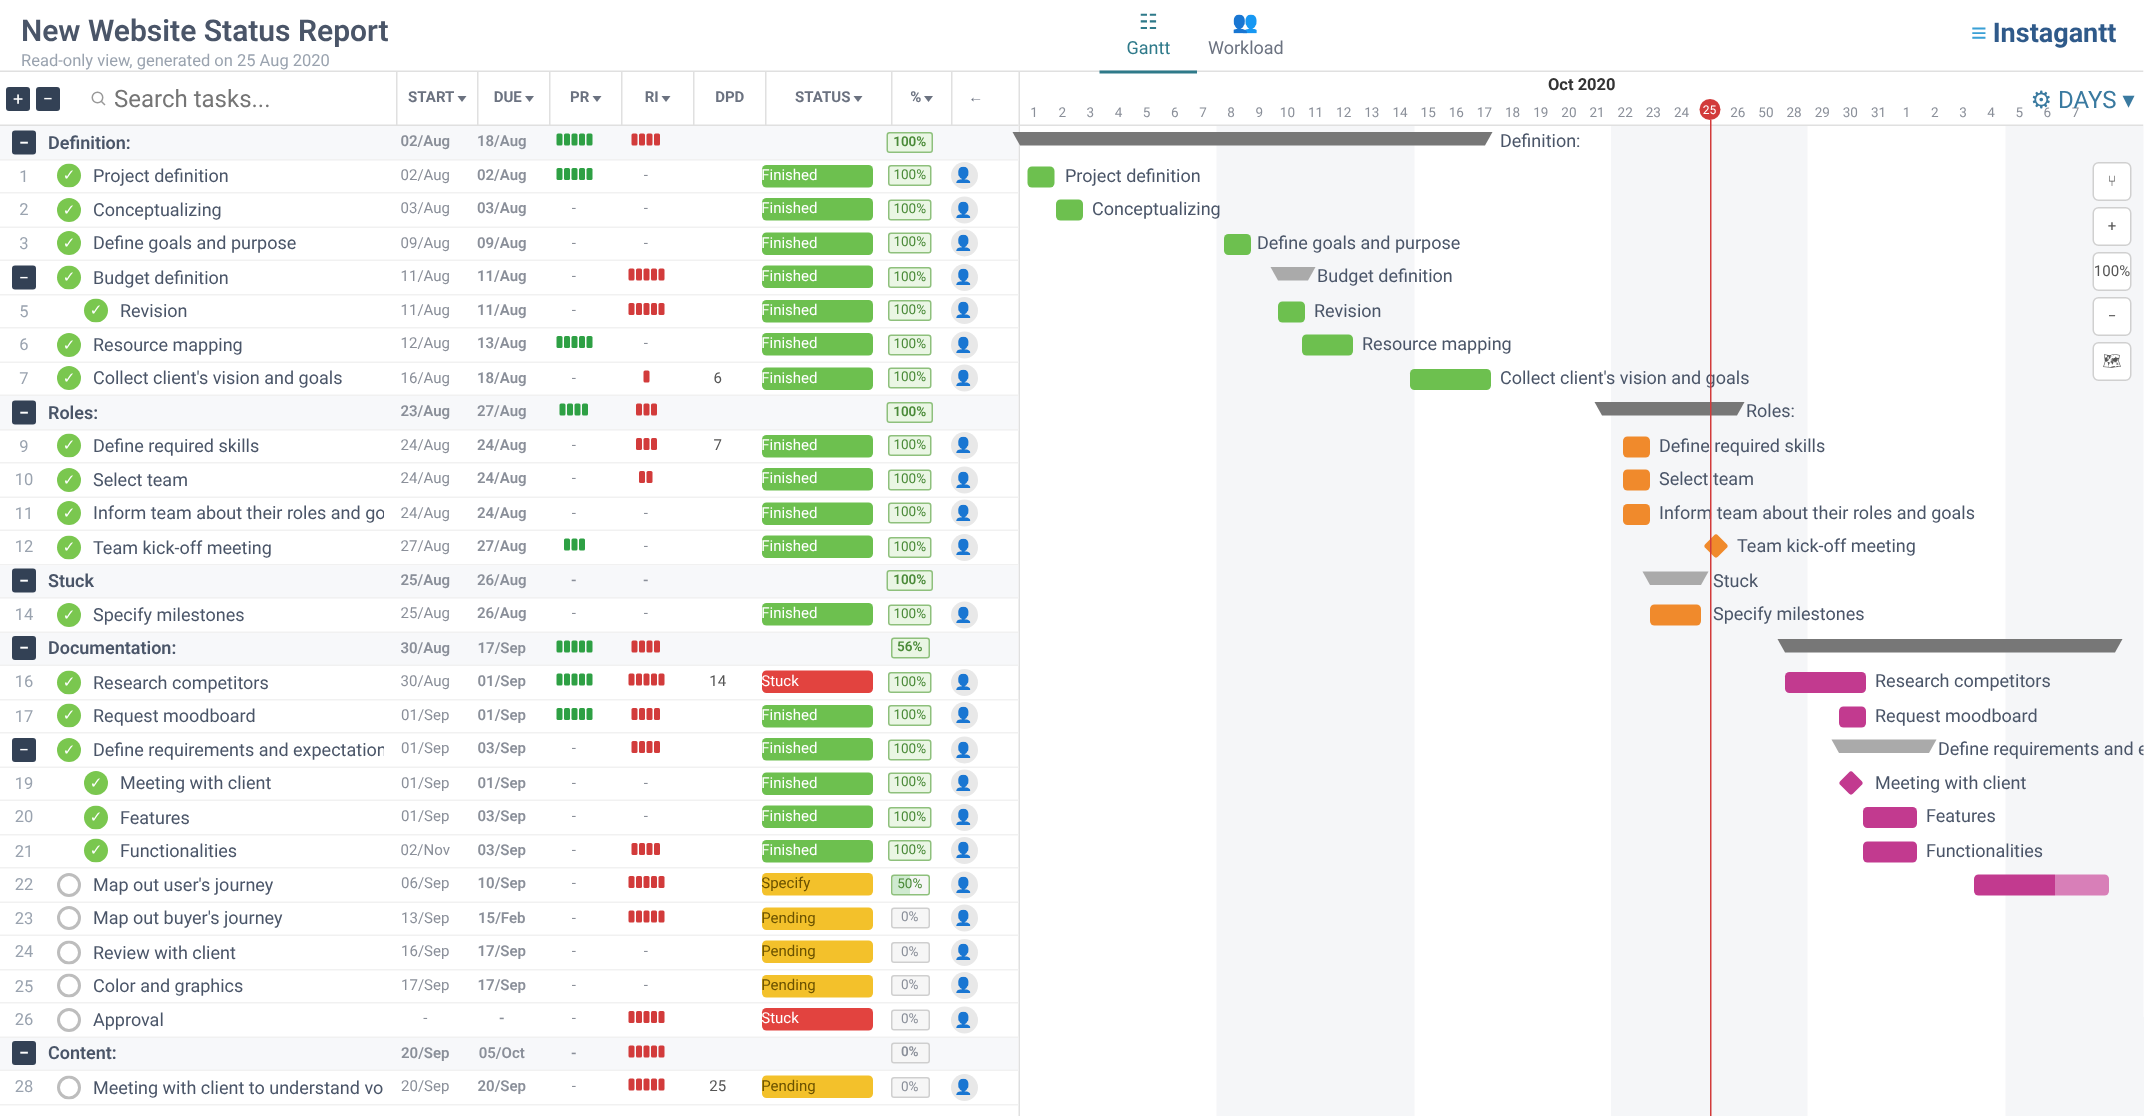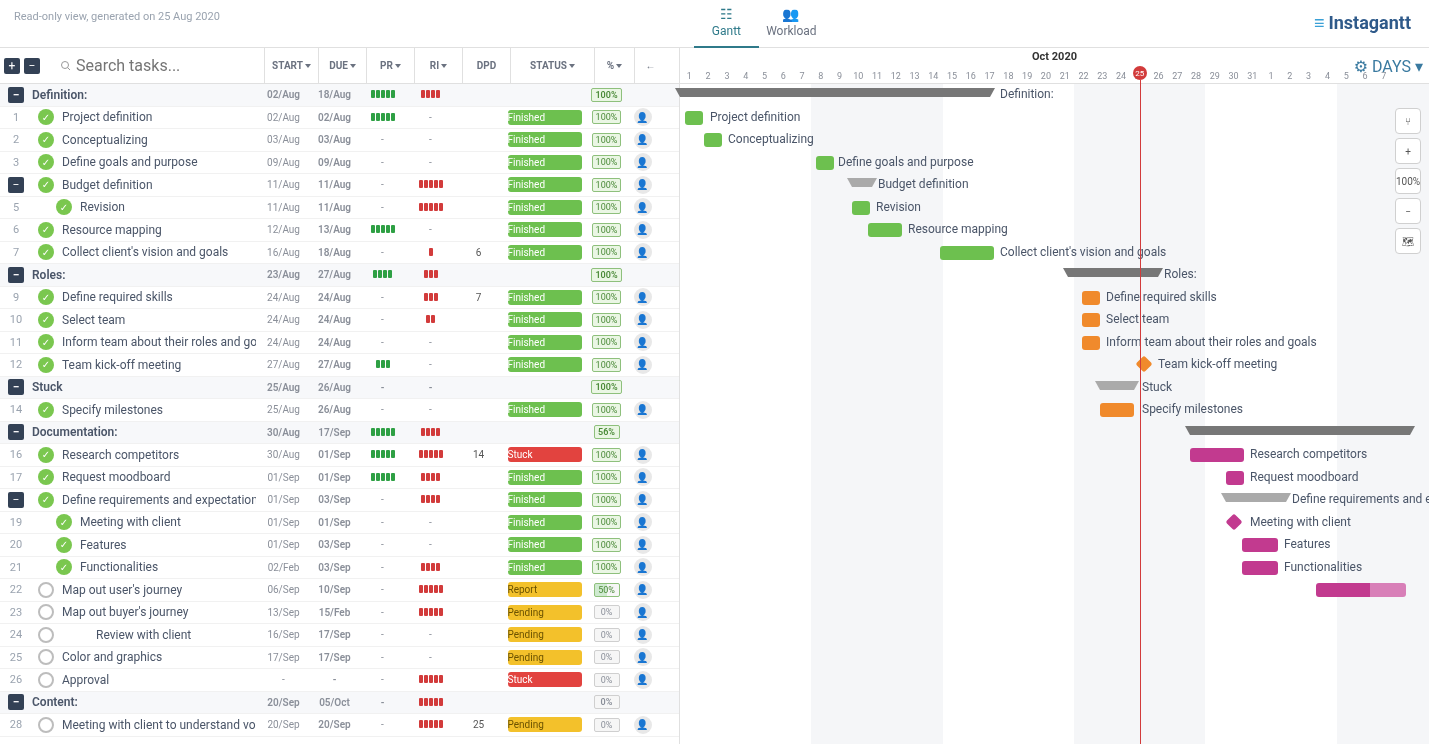--- a/index.html
+++ b/index.html
@@ -77,20 +77,21 @@
 .summary.lt::before,.summary.lt::after{border-top-color:#aaa;} .summary.lt{background:#aaa;}
 
 .side-tools { position:absolute; right:8px; top:60px; display:flex; flex-direction:column; gap:4px; }
 .side-tools div { width:26px; height:26px; border:1px solid #d0d0d0; border-radius:4px; background:#fff; display:flex; align-items:center; justify-content:center; font-size:10px; color:#555; cursor:pointer; }
 </style>
 </head>
 <body>
 
 <div class="header">
   <div class="title-block">
+    <div class="title">New Website Status Report</div>
     <div class="subtitle">Read-only view, generated on 25 Aug 2020</div>
   </div>
   <div class="tabs">
     <div class="tab active"><span class="ticon">☷</span><span>Gantt</span></div>
     <div class="tab"><span class="ticon">👥</span><span>Workload</span></div>
   </div>
   <div class="brand"><span class="logo">≡</span><span>Instagantt</span></div>
 </div>
 
 <div class="main">
@@ -521,21 +522,21 @@
           <div class="cell status"><span class="badge Finished">Finished</span></div>
           <div class="cell pct"><span class="pctbox ">100%</span></div>
           <div class="cell avatar"><span class="av">👤</span></div>
         </div>
         <div class="row">
           <div class="rn">21</div>
           <div class="name" style="padding-left:24px;">
             <span class="ck done"></span>
             <span>Functionalities</span>
           </div>
-          <div class="cell start">02/Feb</div>
+          <div class="cell start">02/Nov</div>
           <div class="cell due">03/Sep</div>
           <div class="cell pr">-</div>
           <div class="cell ri"><span class="dots red n4">
               <span></span>
               <span></span>
               <span></span>
               <span></span>
             </span></div>
           <div class="cell dpd"></div>
           <div class="cell status"><span class="badge Finished">Finished</span></div>
@@ -552,21 +553,21 @@
           <div class="cell due">10/Sep</div>
           <div class="cell pr">-</div>
           <div class="cell ri"><span class="dots red n5">
               <span></span>
               <span></span>
               <span></span>
               <span></span>
               <span></span>
             </span></div>
           <div class="cell dpd"></div>
-          <div class="cell status"><span class="badge Started">Report</span></div>
+          <div class="cell status"><span class="badge Started">Specify</span></div>
           <div class="cell pct"><span class="pctbox half">50%</span></div>
           <div class="cell avatar"><span class="av">👤</span></div>
         </div>
         <div class="row">
           <div class="rn">23</div>
           <div class="name" style="padding-left:6px;">
             <span class="ck open"></span>
             <span>Map out buyer's journey</span>
           </div>
           <div class="cell start">13/Sep</div>
@@ -579,21 +580,21 @@
               <span></span>
               <span></span>
             </span></div>
           <div class="cell dpd"></div>
           <div class="cell status"><span class="badge Pending">Pending</span></div>
           <div class="cell pct"><span class="pctbox zero">0%</span></div>
           <div class="cell avatar"><span class="av">👤</span></div>
         </div>
         <div class="row">
           <div class="rn">24</div>
-          <div class="name" style="padding-left:6px;gap:34px;">
+          <div class="name" style="padding-left:6px;">
             <span class="ck open"></span>
             <span>Review with client</span>
           </div>
           <div class="cell start">16/Sep</div>
           <div class="cell due">17/Sep</div>
           <div class="cell pr">-</div>
           <div class="cell ri">-</div>
           <div class="cell dpd"></div>
           <div class="cell status"><span class="badge Pending">Pending</span></div>
           <div class="cell pct"><span class="pctbox zero">0%</span></div>
@@ -702,21 +703,21 @@
           <span>17</span>
           <span>18</span>
           <span>19</span>
           <span>20</span>
           <span>21</span>
           <span>22</span>
           <span>23</span>
           <span>24</span>
           <span>25</span>
           <span>26</span>
-          <span>27</span>
+          <span>50</span>
           <span>28</span>
           <span>29</span>
           <span>30</span>
           <span>31</span>
           <span>1</span>
           <span>2</span>
           <span>3</span>
           <span>4</span>
           <span>5</span>
           <span>6</span>

